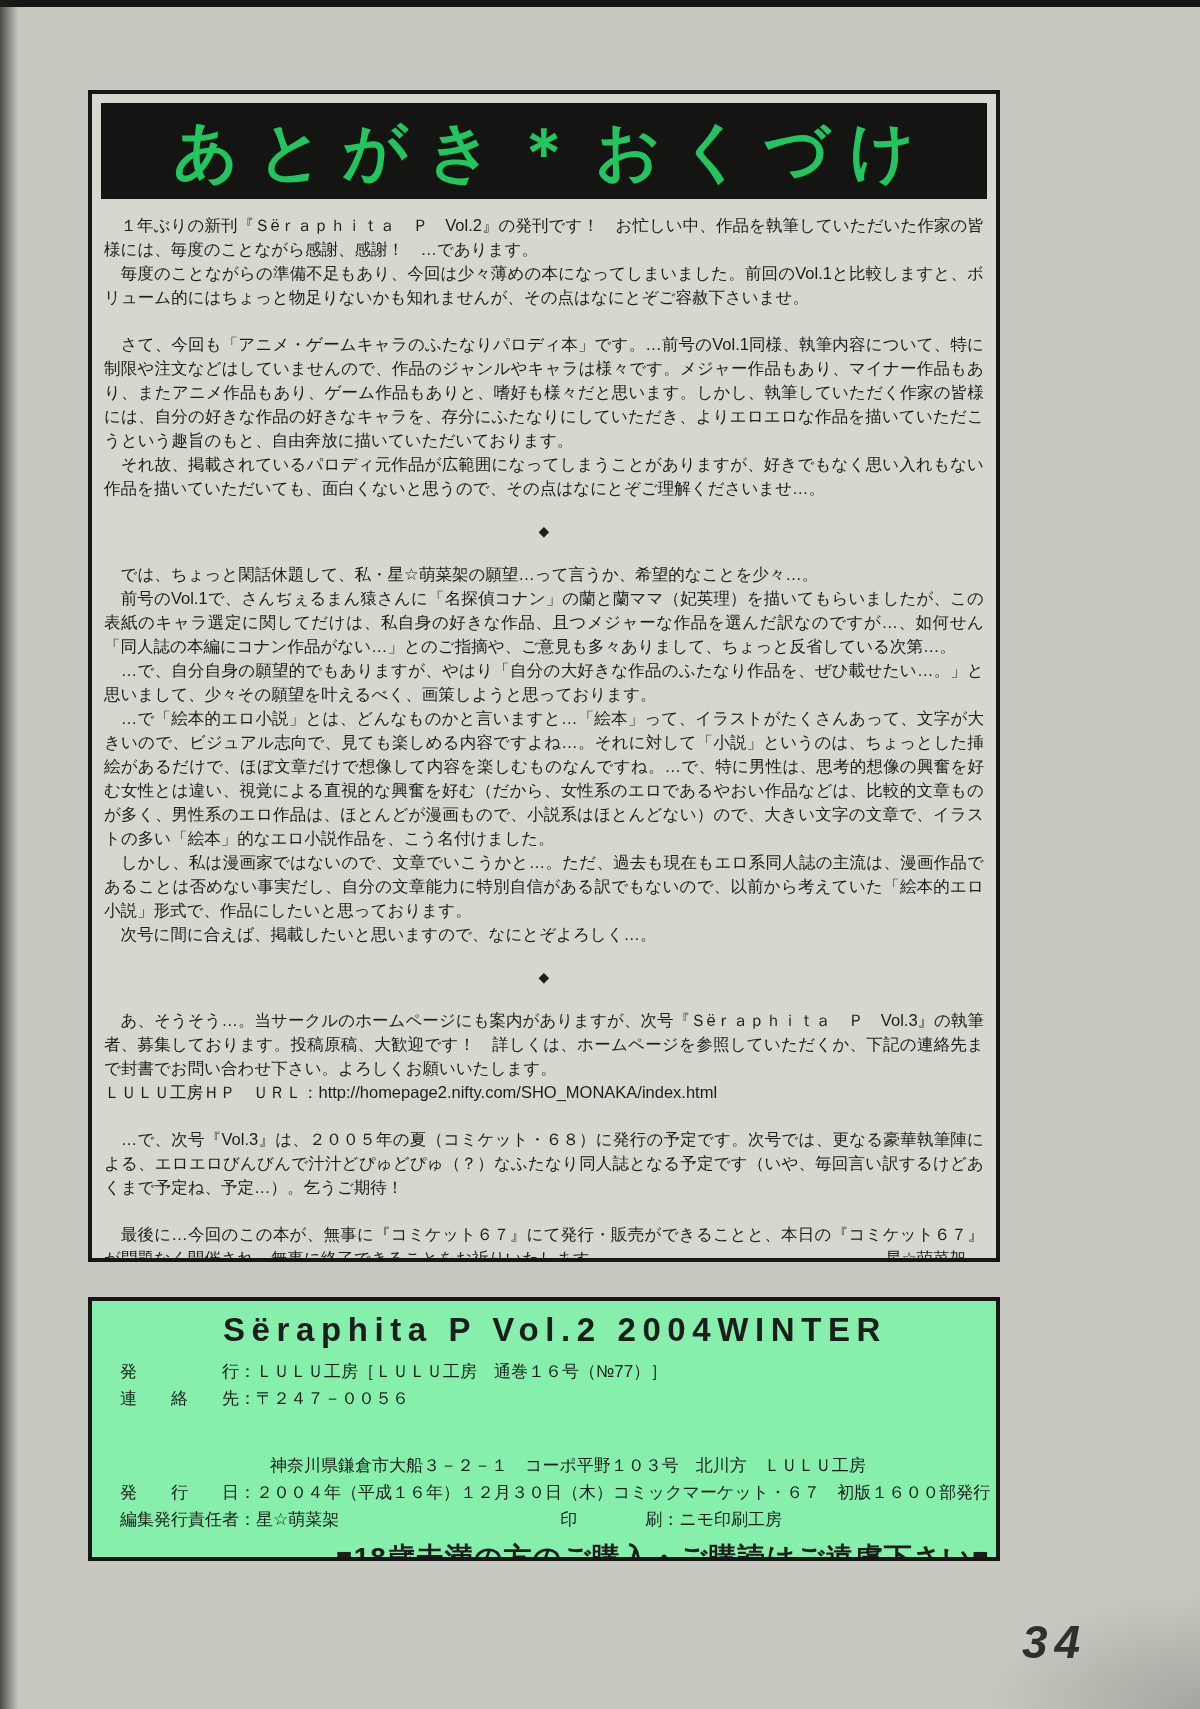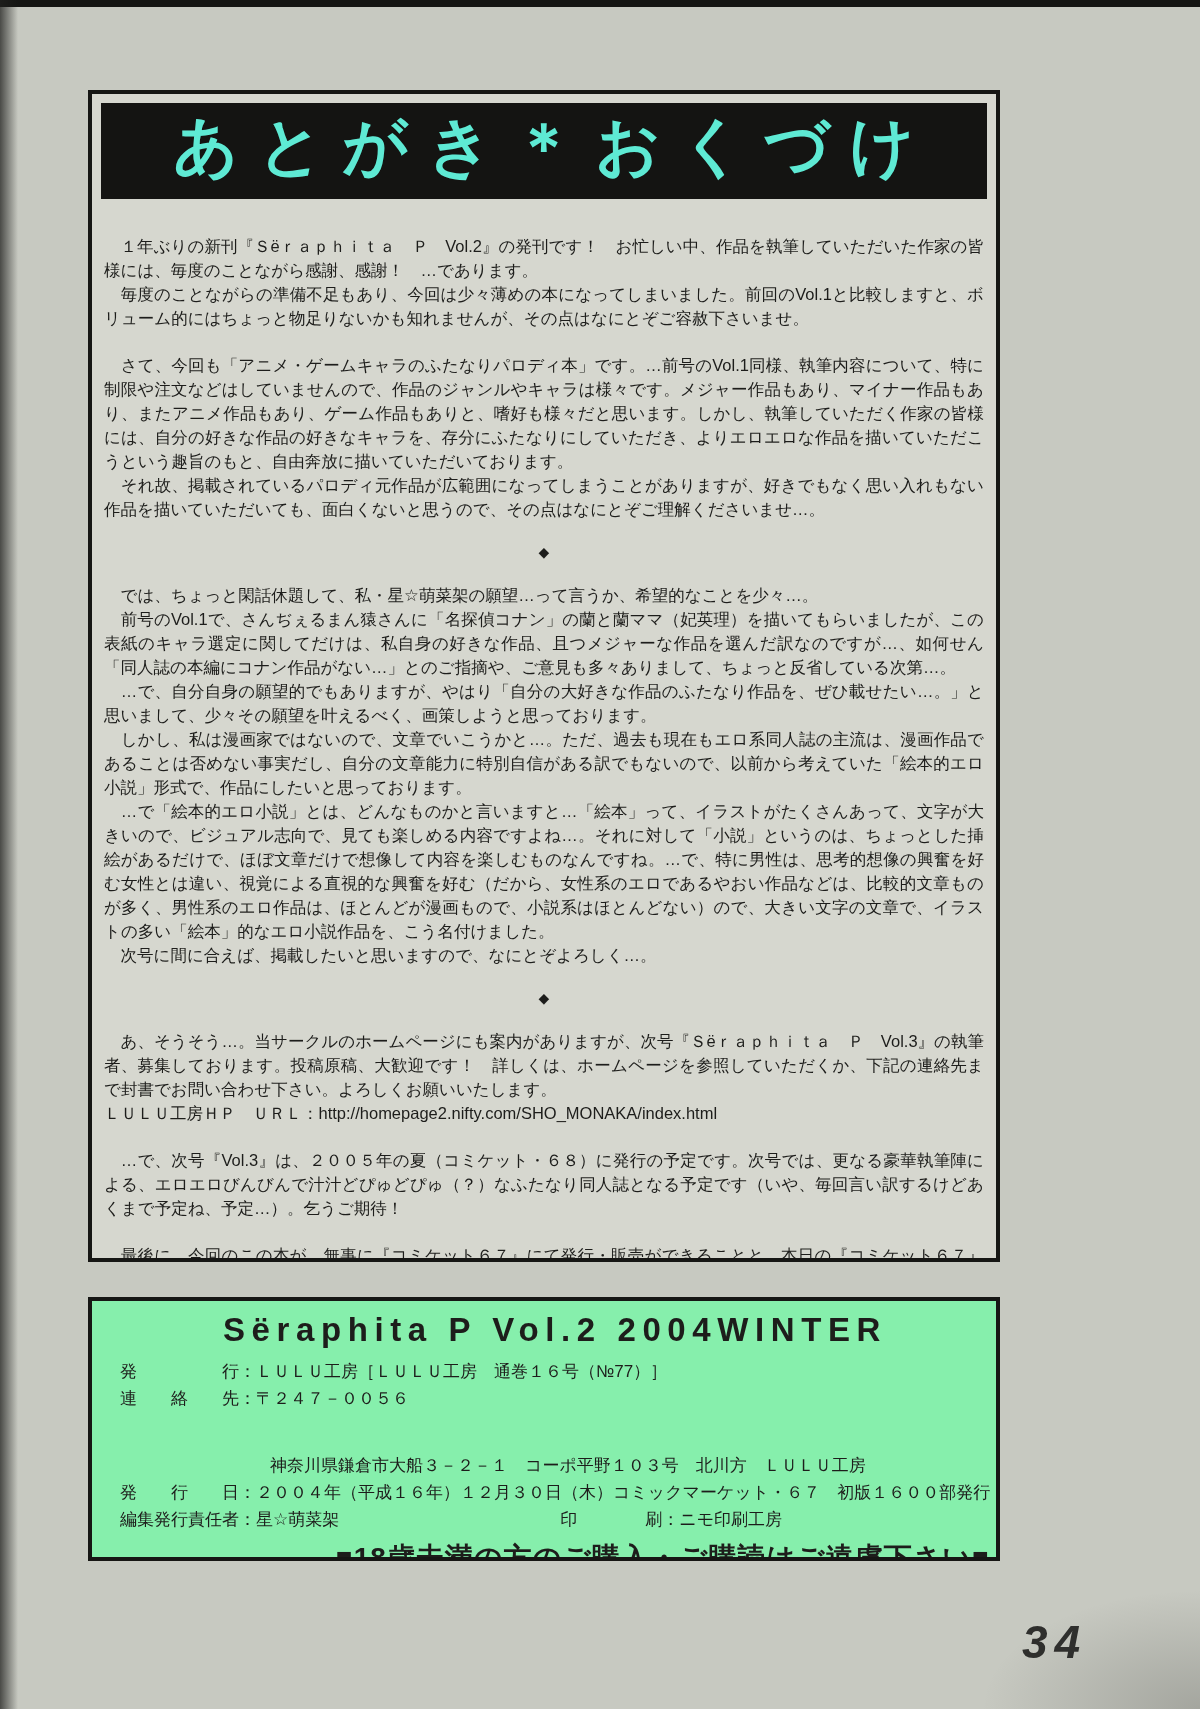--- a/index.html
+++ b/index.html
@@ -18,29 +18,29 @@
   .scan-shadow-br { position:absolute; right:0; bottom:0; width:220px; height:120px;
     background:radial-gradient(ellipse at bottom right, rgba(60,60,56,.25), rgba(60,60,56,0) 70%); }
 
   
   .afterword-box {
     position:absolute; left:88px; top:90px; width:912px; height:1172px;
     box-sizing:border-box; border:4px solid #161614; background:#d6d7cf;
     padding:9px 9px 0 9px; overflow:hidden;
   }
   .banner {
-    background:#141412; color:#5eead4; height:96px;
-    display:flex; justify-content:center;
+    background:#141412; color:#22c55e; height:96px;
+    display:flex; align-items:center; justify-content:center;
     font-size:64px; font-weight:bold; letter-spacing:.30em; text-indent:.30em;
     white-space:nowrap; overflow:hidden;
   }
   .body-text {
     padding:14px 3px 0 3px;
     font-size:16.5px; line-height:24px;
-    text-align:justify; word-break:break-all;margin-top:21px;
+    text-align:justify; word-break:break-all;
   }
   .body-text p.para { margin:0; }
   .body-text .gap { height:23px; }
   .body-text .sep { text-align:center; font-size:14px; margin:19px 0; }
   .body-text p.sig { text-align:right; margin-top:-24px; padding-right:18px; }
 
   
   .colophon-box {
     position:absolute; left:88px; top:1297px; width:912px; height:264px;
     box-sizing:border-box; border:4px solid #161614; background:#86efac;
@@ -77,22 +77,22 @@
     <div class="body-text">
         <p class="para">　１年ぶりの新刊『Ｓëｒａｐｈｉｔａ　Ｐ　Vol.2』の発刊です！　お忙しい中、作品を執筆していただいた作家の皆様には、毎度のことながら感謝、感謝！　…であります。</p>
         <p class="para">　毎度のことながらの準備不足もあり、今回は少々薄めの本になってしまいました。前回のVol.1と比較しますと、ボリューム的にはちょっと物足りないかも知れませんが、その点はなにとぞご容赦下さいませ。</p>
         <div class="gap"></div>
         <p class="para">　さて、今回も「アニメ・ゲームキャラのふたなりパロディ本」です。…前号のVol.1同様、執筆内容について、特に制限や注文などはしていませんので、作品のジャンルやキャラは様々です。メジャー作品もあり、マイナー作品もあり、またアニメ作品もあり、ゲーム作品もありと、嗜好も様々だと思います。しかし、執筆していただく作家の皆様には、自分の好きな作品の好きなキャラを、存分にふたなりにしていただき、よりエロエロな作品を描いていただこうという趣旨のもと、自由奔放に描いていただいております。</p>
         <p class="para">　それ故、掲載されているパロディ元作品が広範囲になってしまうことがありますが、好きでもなく思い入れもない作品を描いていただいても、面白くないと思うので、その点はなにとぞご理解くださいませ…。</p>
         <div class="sep">◆</div>
         <p class="para">　では、ちょっと閑話休題して、私・星☆萌菜架の願望…って言うか、希望的なことを少々…。</p>
         <p class="para">　前号のVol.1で、さんぢぇるまん猿さんに「名探偵コナン」の蘭と蘭ママ（妃英理）を描いてもらいましたが、この表紙のキャラ選定に関してだけは、私自身の好きな作品、且つメジャーな作品を選んだ訳なのですが…、如何せん「同人誌の本編にコナン作品がない…」とのご指摘や、ご意見も多々ありまして、ちょっと反省している次第…。</p>
         <p class="para">　…で、自分自身の願望的でもありますが、やはり「自分の大好きな作品のふたなり作品を、ぜひ載せたい…。」と思いまして、少々その願望を叶えるべく、画策しようと思っております。</p>
+        <p class="para">　…で「絵本的エロ小説」とは、どんなものかと言いますと…「絵本」って、イラストがたくさんあって、文字が大きいので、ビジュアル志向で、見ても楽しめる内容ですよね…。それに対して「小説」というのは、ちょっとした挿絵があるだけで、ほぼ文章だけで想像して内容を楽しむものなんですね。…で、特に男性は、思考的想像の興奮を好む女性とは違い、視覚による直視的な興奮を好む（だから、女性系のエロであるやおい作品などは、比較的文章ものが多く、男性系のエロ作品は、ほとんどが漫画もので、小説系はほとんどない）ので、大きい文字の文章で、イラストの多い「絵本」的なエロ小説作品を、こう名付けました。</p>
         <p class="para">　しかし、私は漫画家ではないので、文章でいこうかと…。ただ、過去も現在もエロ系同人誌の主流は、漫画作品であることは否めない事実だし、自分の文章能力に特別自信がある訳でもないので、以前から考えていた「絵本的エロ小説」形式で、作品にしたいと思っております。</p>
-        <p class="para">　…で「絵本的エロ小説」とは、どんなものかと言いますと…「絵本」って、イラストがたくさんあって、文字が大きいので、ビジュアル志向で、見ても楽しめる内容ですよね…。それに対して「小説」というのは、ちょっとした挿絵があるだけで、ほぼ文章だけで想像して内容を楽しむものなんですね。…で、特に男性は、思考的想像の興奮を好む女性とは違い、視覚による直視的な興奮を好む（だから、女性系のエロであるやおい作品などは、比較的文章ものが多く、男性系のエロ作品は、ほとんどが漫画もので、小説系はほとんどない）ので、大きい文字の文章で、イラストの多い「絵本」的なエロ小説作品を、こう名付けました。</p>
         <p class="para">　次号に間に合えば、掲載したいと思いますので、なにとぞよろしく…。</p>
         <div class="sep">◆</div>
         <p class="para">　あ、そうそう…。当サークルのホームページにも案内がありますが、次号『Ｓëｒａｐｈｉｔａ　Ｐ　Vol.3』の執筆者、募集しております。投稿原稿、大歓迎です！　詳しくは、ホームページを参照していただくか、下記の連絡先まで封書でお問い合わせ下さい。よろしくお願いいたします。</p>
         <p class="para">ＬＵＬＵ工房ＨＰ　ＵＲＬ：http://homepage2.nifty.com/SHO_MONAKA/index.html</p>
         <div class="gap"></div>
         <p class="para">　…で、次号『Vol.3』は、２００５年の夏（コミケット・６８）に発行の予定です。次号では、更なる豪華執筆陣による、エロエロびんびんで汁汁どぴゅどぴゅ（？）なふたなり同人誌となる予定です（いや、毎回言い訳するけどあくまで予定ね、予定…）。乞うご期待！</p>
         <div class="gap"></div>
         <p class="para">　最後に…今回のこの本が、無事に『コミケット６７』にて発行・販売ができることと、本日の『コミケット６７』が問題なく開催され、無事に終了できることをお祈りいたします。</p>
         <p class="para sig">星☆萌菜架</p>
       </div>

